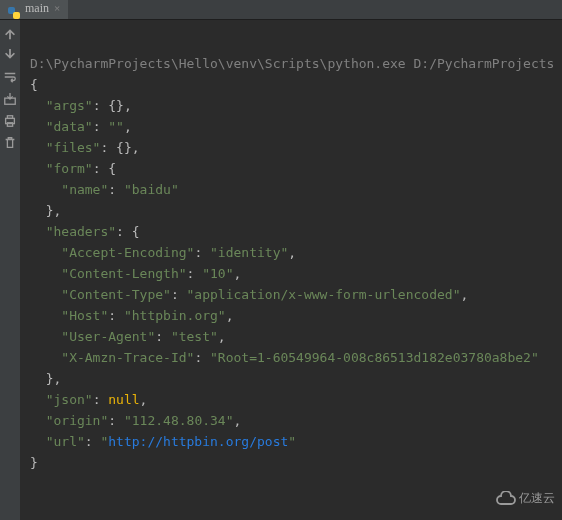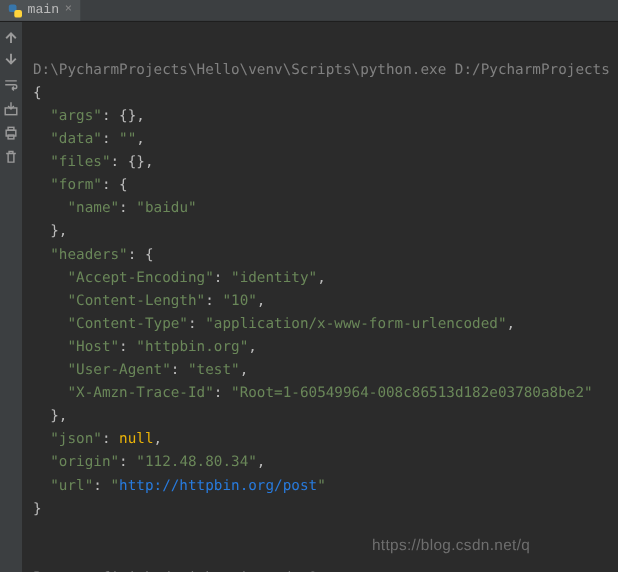--- a/index.html
+++ b/index.html
@@ -14,27 +14,27 @@
     }
     .tabbar {
       background: #3c3f41;
       height: 20px;
       display: flex;
       align-items: center;
       border-bottom: 1px solid #1e1e1e;
     }
     .tab {
       display: flex;
-      align-items: center;
+      align-items: flex-end;
       padding: 0 8px;
       gap: 5px;
       height: 100%;
       background: #4e5254;
       color: #bbbbbb;
-      font-family: Liberation Mono, monospace;
+      font-family: Liberation Serif, serif;
       font-size: 12px;
     }
     .py-icon {
       width: 12px;
       height: 12px;
       position: relative;
       display: inline-block;
     }
     .py-icon::before, .py-icon::after {
       content: "";
@@ -168,15 +168,20 @@
     <span class="key">"X-Amzn-Trace-Id"</span><span class="punc">: </span><span class="val">"Root=1-60549964-008c86513d182e03780a8be2"</span>
   <span class="punc">},</span>
   <span class="key">"json"</span><span class="punc">: </span><span class="nul">null</span><span class="punc">,</span>
   <span class="key">"origin"</span><span class="punc">: </span><span class="val">"112.48.80.34"</span><span class="punc">,</span>
   <span class="key">"url"</span><span class="punc">: </span><span class="val">"</span><span class="link">http://httpbin.org/post</span><span class="val">"</span>
 <span class="punc">}</span>
 
 
 <span class="exec">Process finished with exit code 0</span>
 
-    <div class="watermark-url">https://blog.csdn.net/q</div>
+    <div class="watermark-logo">
+      <svg width="22" height="16" viewBox="0 0 22 16">
+        <path d="M6 13 a4 4 0 0 1 0-8 a5 5 0 0 1 10 0 a4 4 0 0 1 0 8 z" fill="none" stroke="#9b9b9b" stroke-width="1.8"></path>
+      </svg>
+      <span>亿速云</span>
+    </div>
   </div>
 </div>
 
 </body></html>

